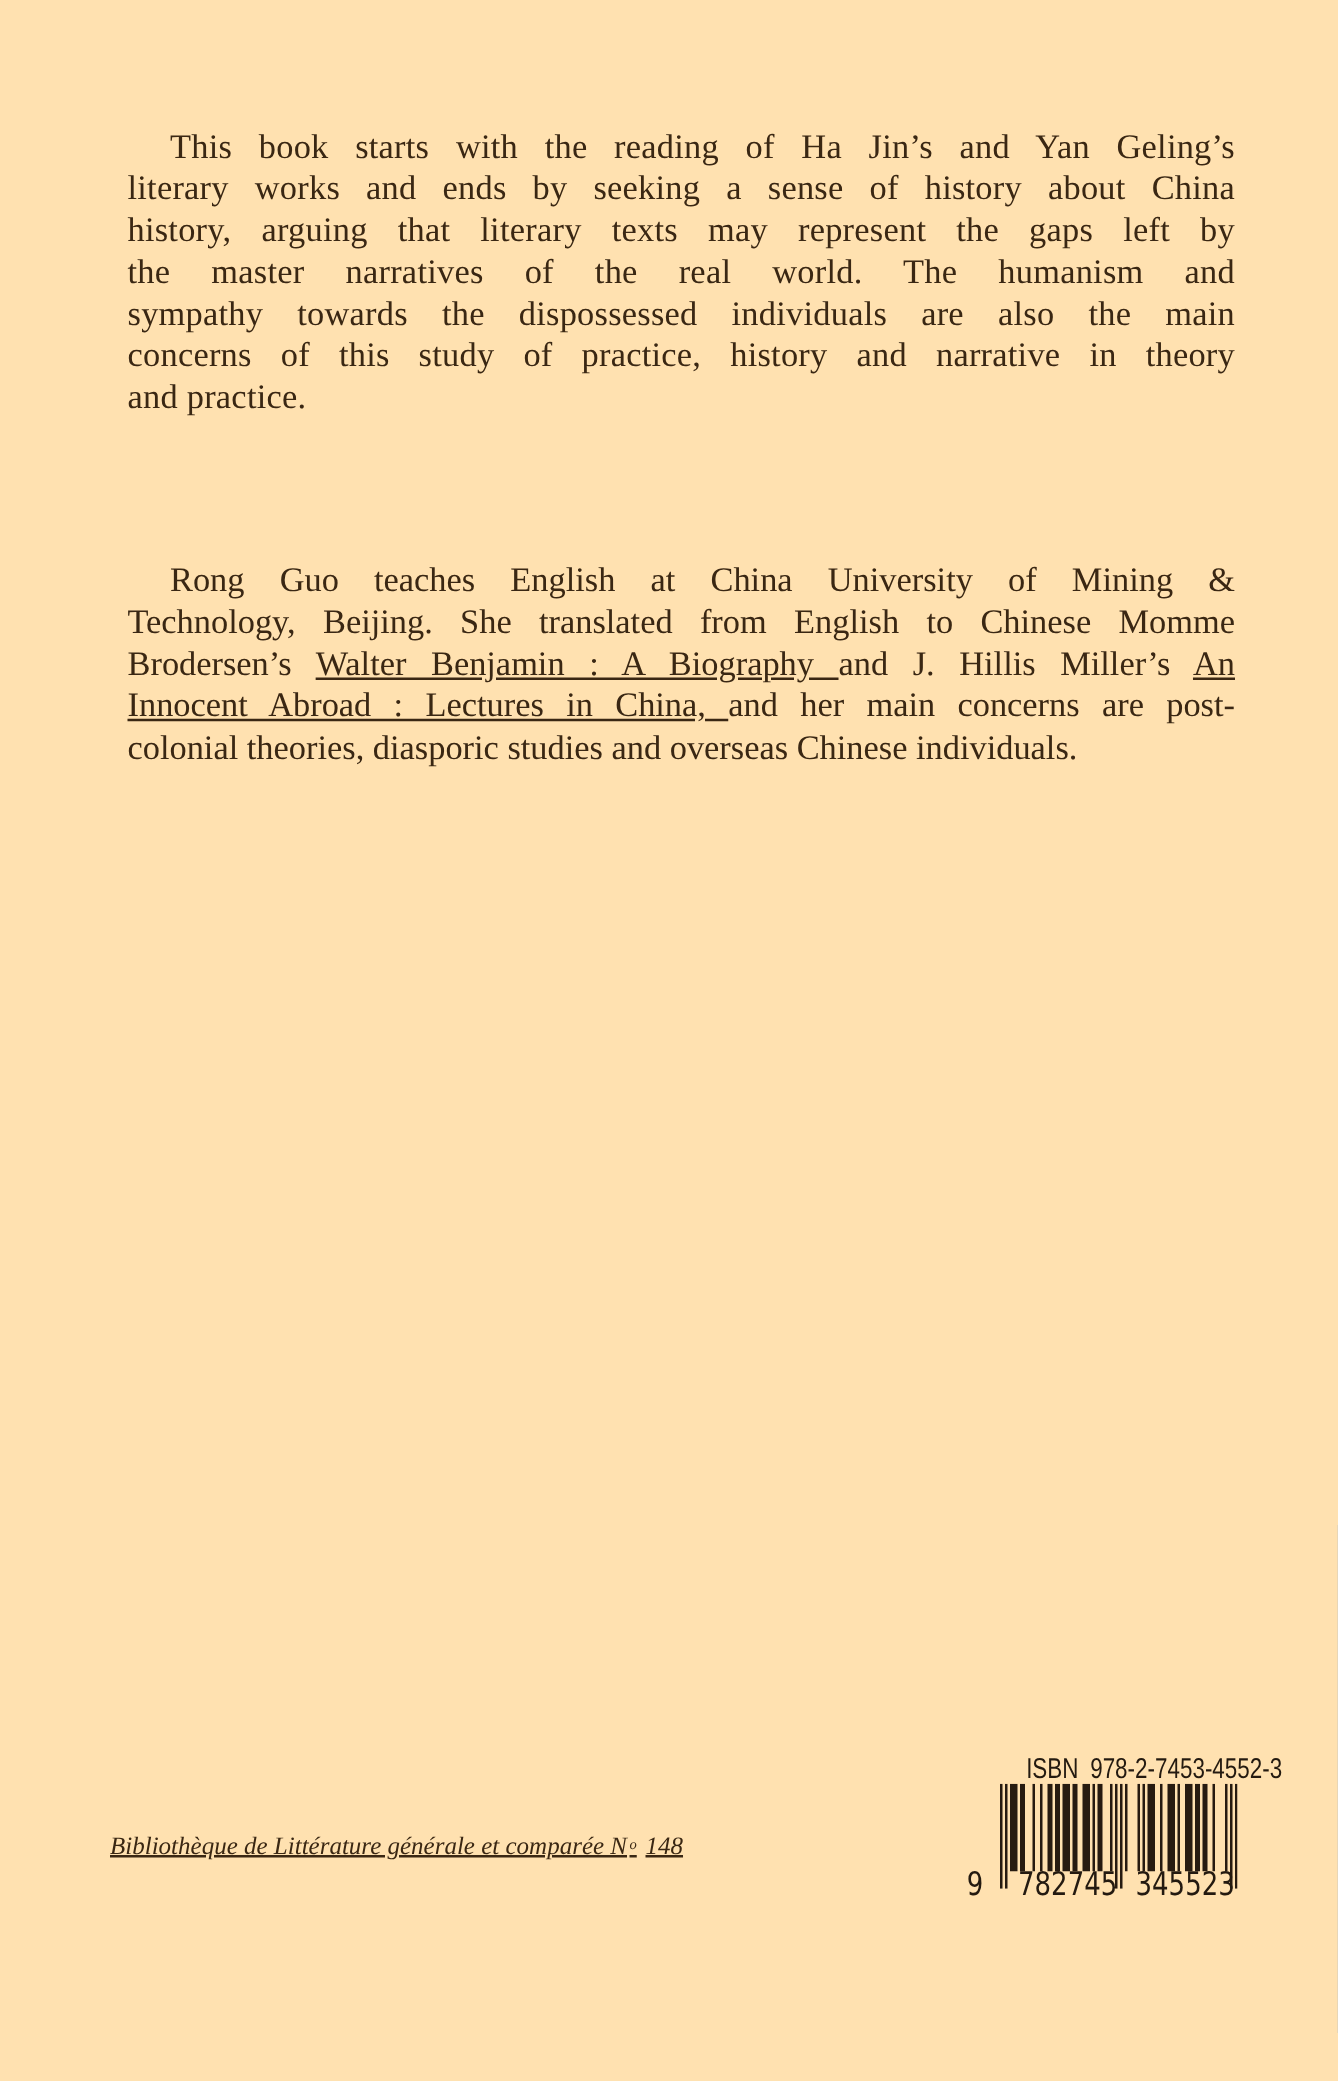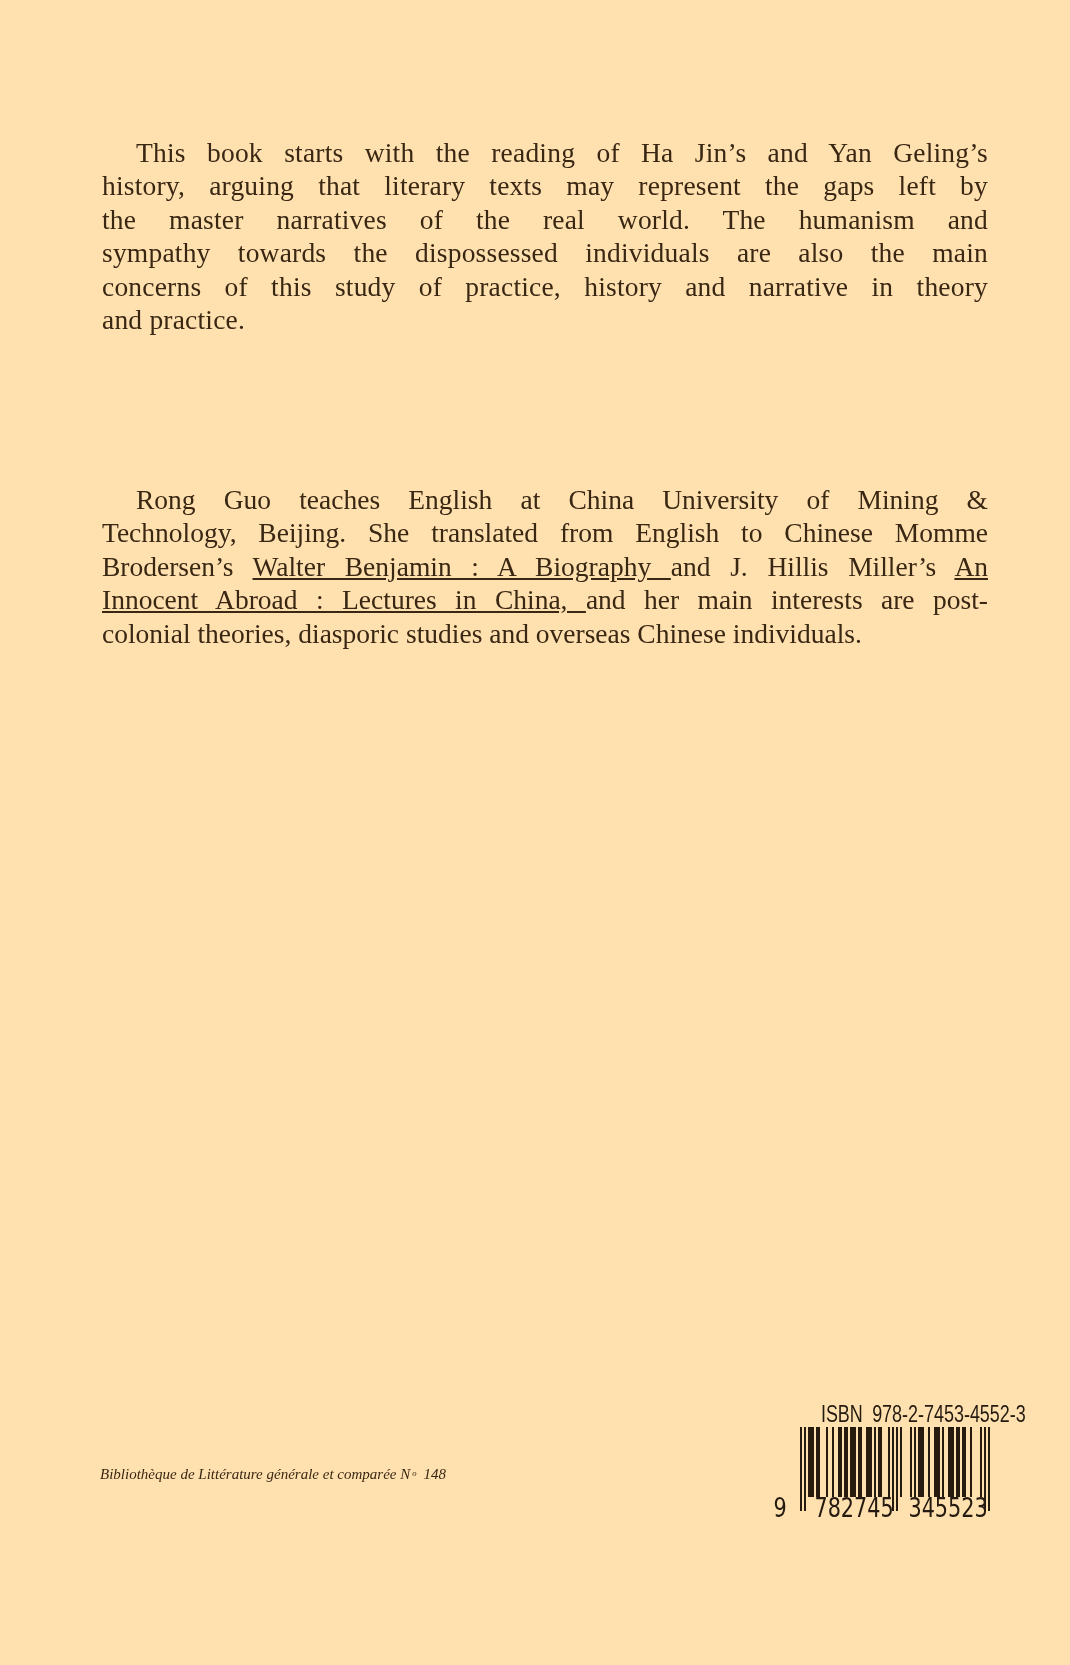--- a/index.html
+++ b/index.html
@@ -18,34 +18,35 @@
     left: 102px;
     width: 886px;
     font-size: 27.5px;
     line-height: 33.4px;
   }
   .jline {
     text-align: justify;
     text-align-last: justify;
     white-space: normal;
   }
-  .jline.indent { text-indent: 34px; margin-top: 36px; }
+  .jline.indent { text-indent: 34px; }
   .jline.lastline { text-align-last: left; }
   .synopsis { top: 100px; letter-spacing: 0.2px; }
   .author { top: 447px; }
   .it { }
   .rm { font-style: normal; text-decoration: underline; }
   .series {
     position: absolute;
-    left: 100px;
+    left: 88px;
     top: 1466px;
     font-style: italic;
-    font-size: 15px;
+    font-size: 20px;
     color: #3a2713;
     white-space: nowrap;
+    text-decoration: underline;
   }
   .series .sup {
     font-size: 0.58em;
     vertical-align: 0.38em;
     margin-left: 2px;
   }
   .series .num { margin-left: 7px; }
   .barcode-block {
     position: absolute;
     left: 764px;
@@ -83,39 +84,40 @@
   .dleft { left: 42px; width: 84px; }
   .dright { left: 136px; width: 84px; }
 </style>
 </head>
 <body>
 
 <div class="page">
 
   <div class="textblock synopsis">
     <div class="jline indent">This book starts with the reading of Ha Jin’s and Yan Geling’s</div>
+    <div class="jline">literary works and ends by seeking a sense of history about China</div>
     <div class="jline">history, arguing that literary texts may represent the gaps left by</div>
     <div class="jline">the master narratives of the real world. The humanism and</div>
     <div class="jline">sympathy towards the dispossessed individuals are also the main</div>
     <div class="jline">concerns of this study of practice, history and narrative in theory</div>
     <div class="jline lastline">and practice.</div>
   </div>
 
   <div class="textblock author">
     <div class="jline indent">
       <span class="it">Rong Guo teaches English at China University of Mining &amp;</span>
     </div>
     <div class="jline">
       <span class="it">Technology, Beijing. She translated from English to Chinese Momme</span>
     </div>
     <div class="jline">
       <span class="it">Brodersen’s </span><span class="rm">Walter Benjamin : A Biography </span><span class="it">and J. Hillis Miller’s </span><span class="rm">An</span>
     </div>
     <div class="jline">
-      <span class="rm">Innocent Abroad : Lectures in China, </span><span class="it">and her main interests are post-</span>
+      <span class="rm">Innocent Abroad : Lectures in China, </span><span class="it">and her main concerns are post-</span>
     </div>
     <div class="jline lastline">
       <span class="it">colonial theories, diasporic studies and overseas Chinese individuals.</span>
     </div>
   </div>
 
   <div class="series"><span>Bibliothèque de Littérature générale et comparée N</span><span class="sup">o</span><span class="num">148</span></div>
 
   <div class="barcode-block">
     <div class="isbn-line"><span class="isbn-label">ISBN</span><span>978-2-7453-4552-3</span></div>

